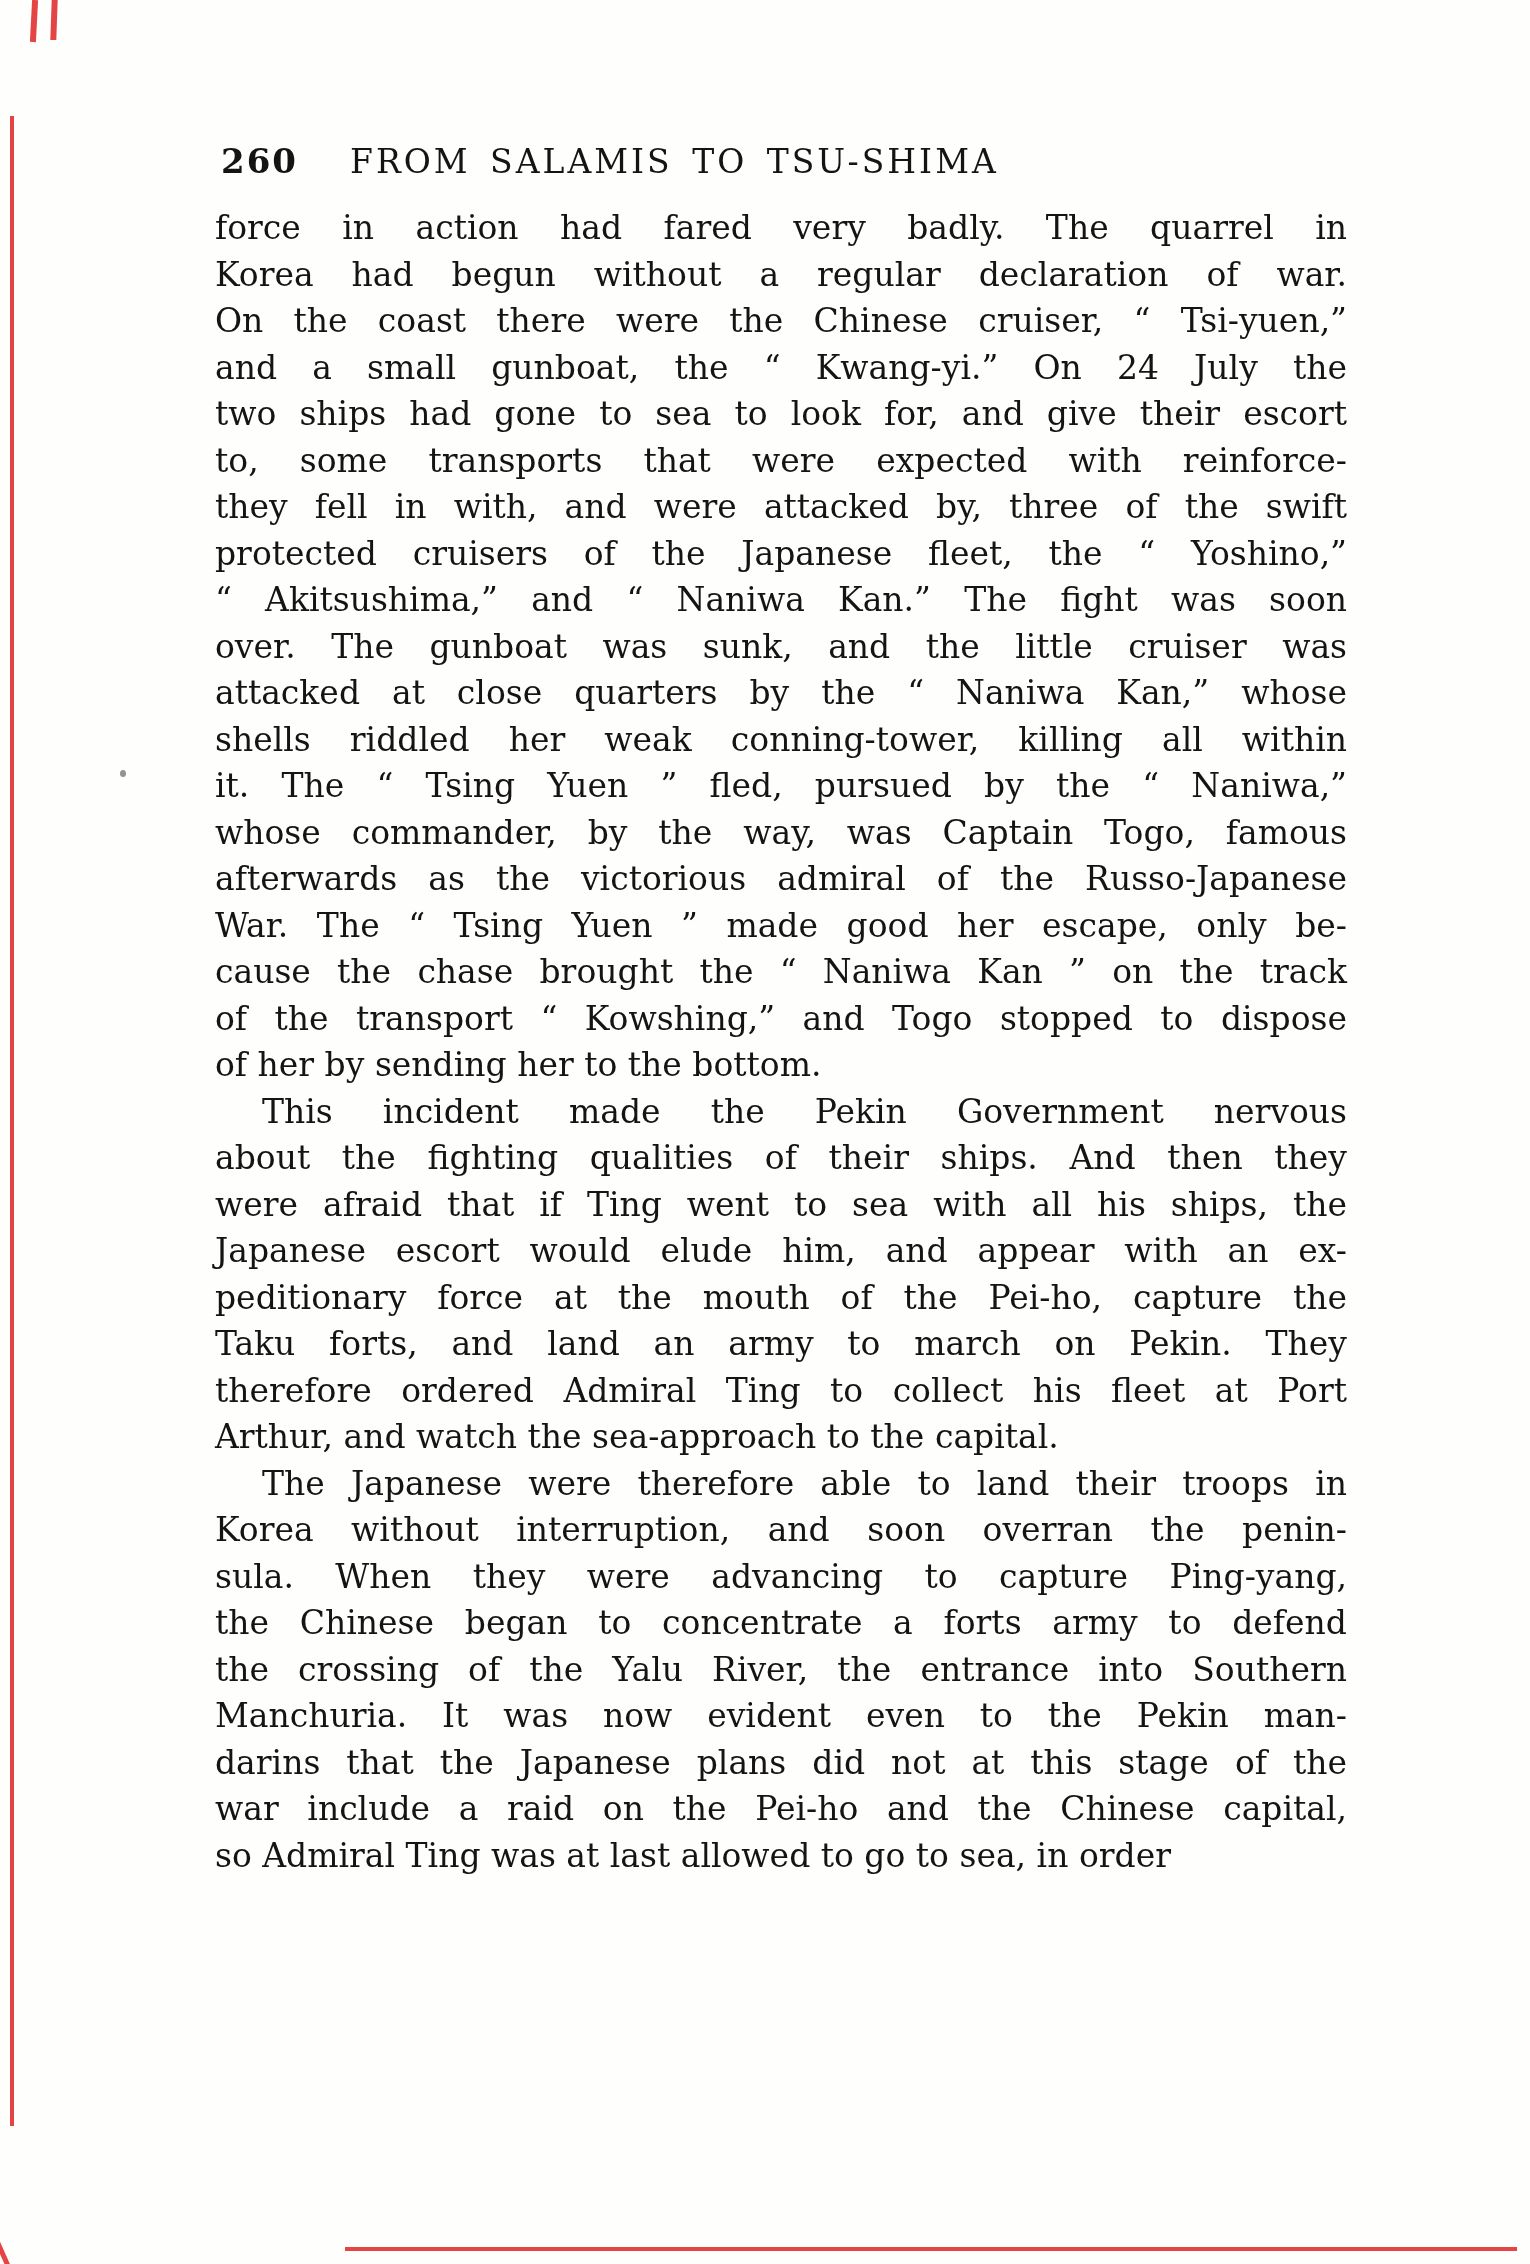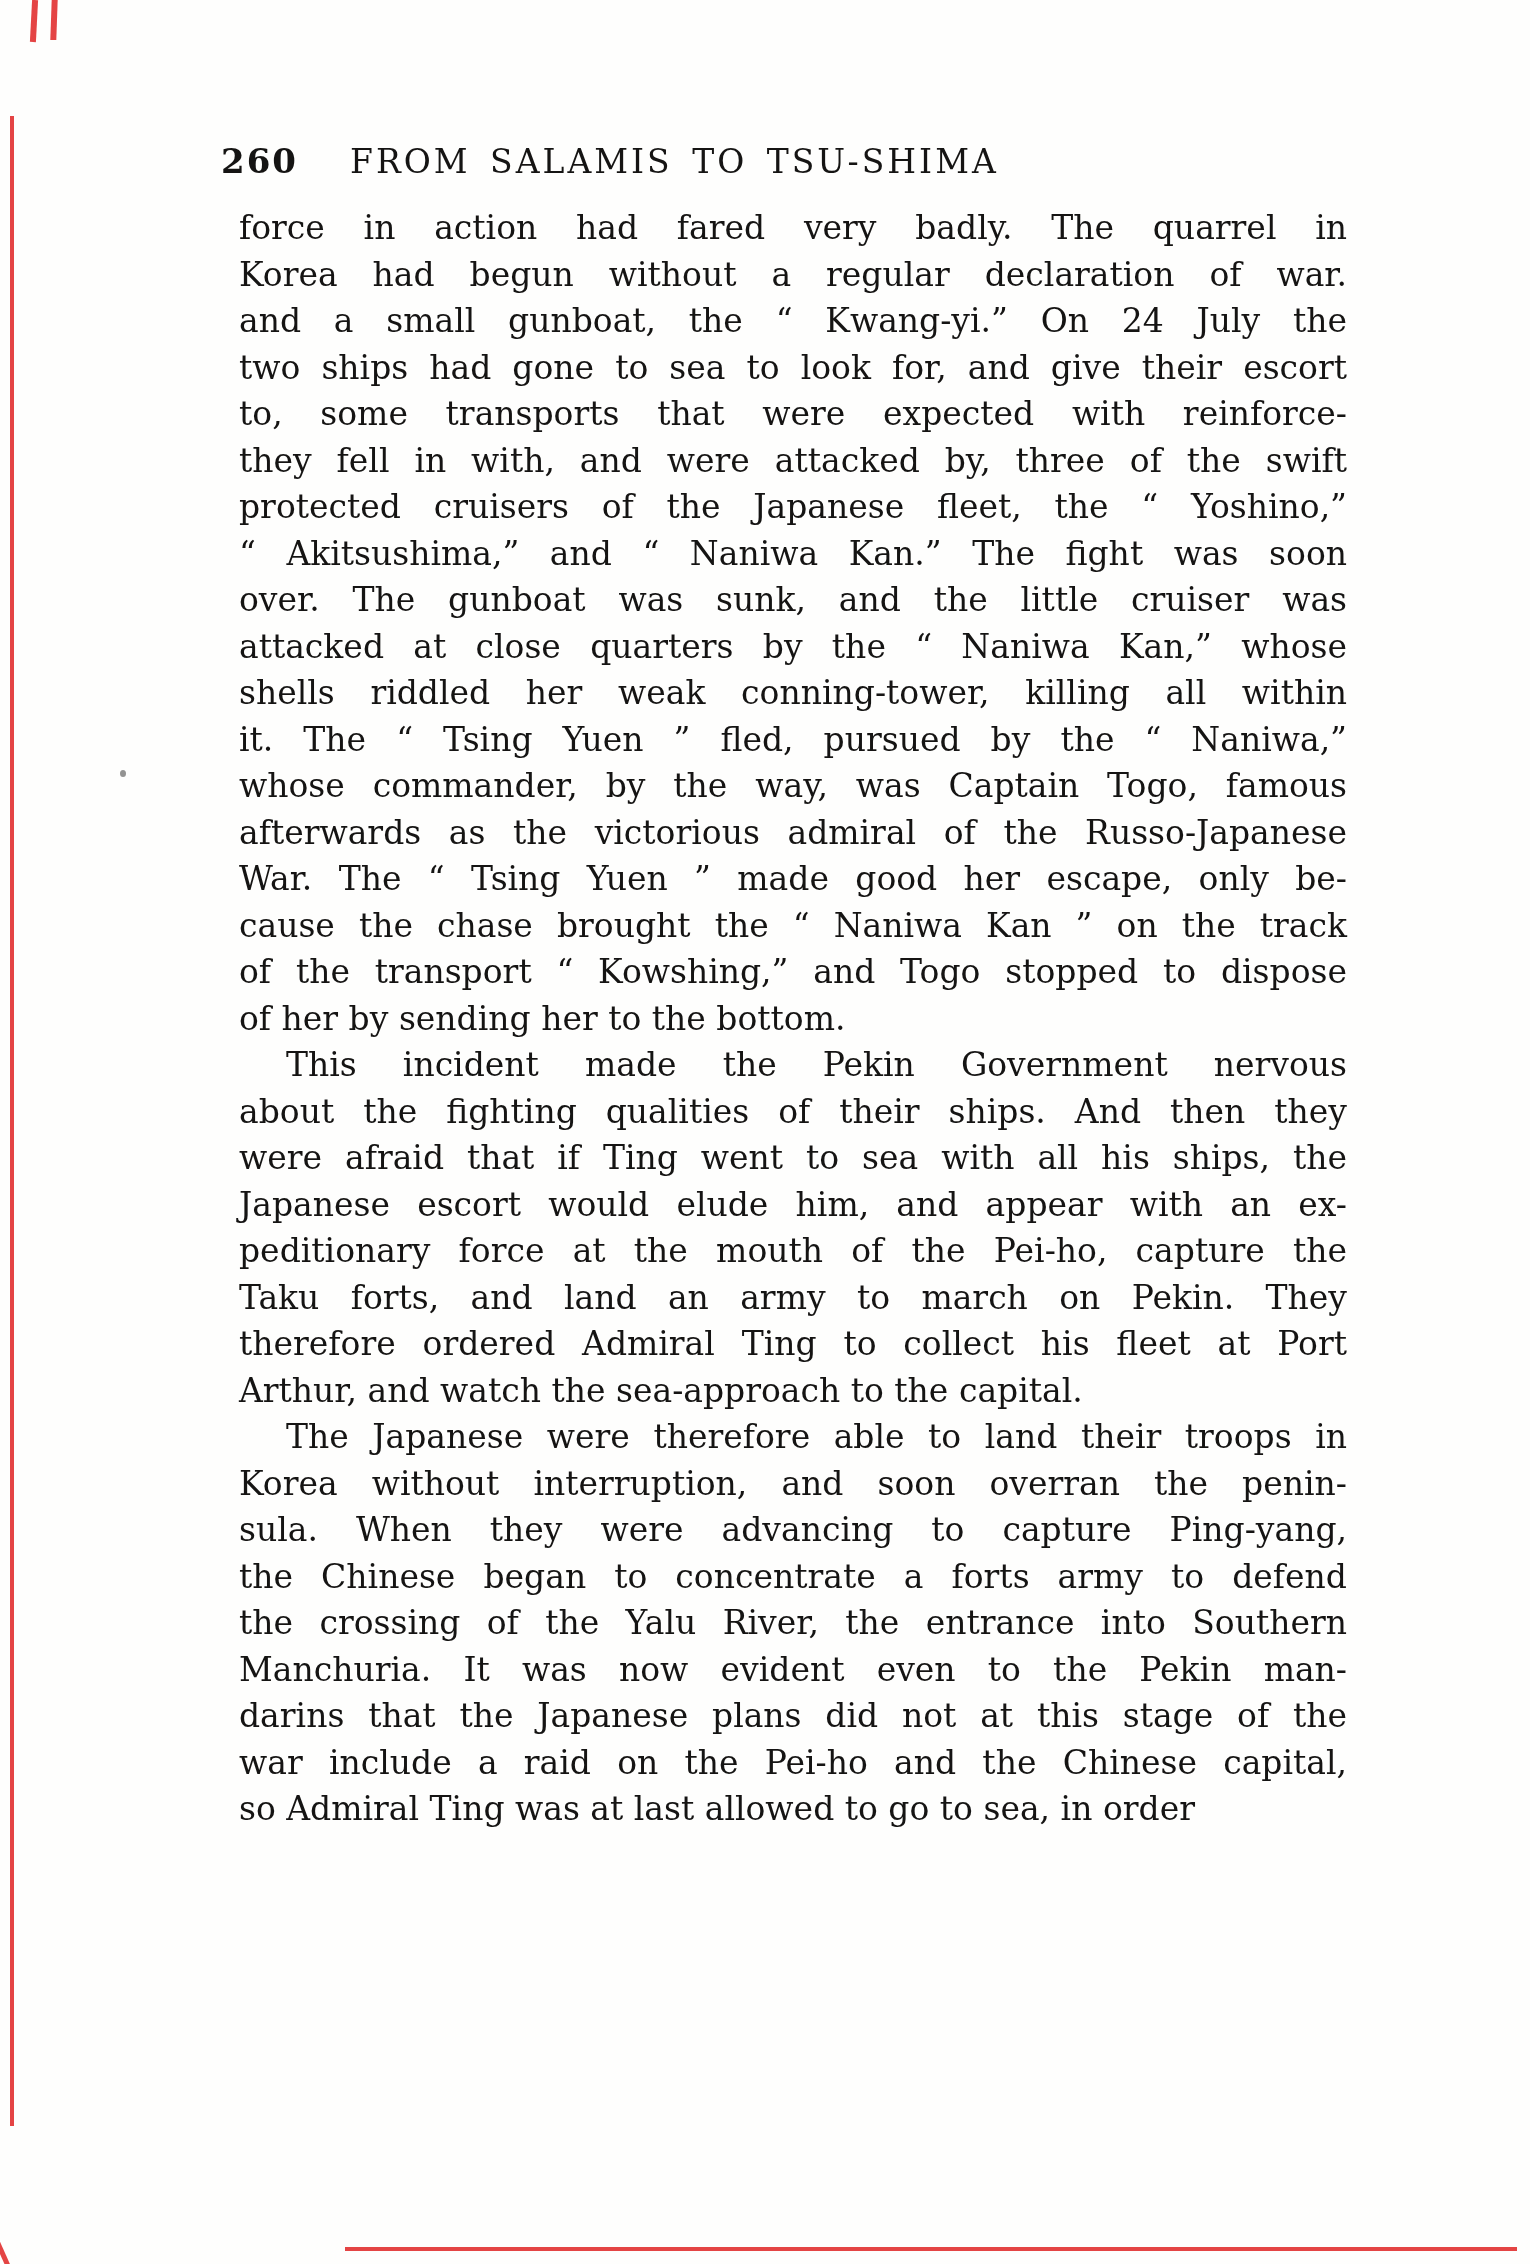--- a/index.html
+++ b/index.html
@@ -39,21 +39,20 @@
     width: 1132px;
     font-size: 33px;
     line-height: 46.5px;
     font-weight: 500;
   }
   .para { margin: 0; padding: 0; }
   .line {
     text-align: justify;
     text-align-last: justify;
     white-space: normal;
-    margin-left: 24px;
   }
   .line.last { text-align-last: left; }
   .line.indent { text-indent: 47px; }
   
   .scan-mark { position: absolute; background: #e23434; opacity: 0.92; }
   .mark-top-bar-1 { left: 31px; top: 0; width: 6px; height: 42px; transform: rotate(3deg); }
   .mark-top-bar-2 { left: 51px; top: 0; width: 6px; height: 40px; transform: rotate(2deg); }
   .mark-left-line { left: 10px; top: 116px; width: 4px; height: 2010px; }
   .mark-bottom-diag { left: 8px; top: 2190px; width: 5px; height: 82px; transform: rotate(-24deg); transform-origin: bottom left; }
   .mark-bottom-line { left: 345px; top: 2247px; width: 1172px; height: 4px; }
@@ -75,20 +74,21 @@
 
 <div class="page-header">
   <span class="page-number">260</span>
   <span class="book-title">FROM SALAMIS TO TSU-SHIMA</span>
 </div>
 
 <div class="body-text">
     <div class="para">
       <div class="line">force in action had fared very badly.  The quarrel in</div>
       <div class="line">Korea had begun without a regular declaration of war.</div>
+      <div class="line">On the coast there were the Chinese cruiser, “ Tsi-yuen,”</div>
       <div class="line">and a small gunboat, the “ Kwang-yi.”  On 24 July the</div>
       <div class="line">two ships had gone to sea to look for, and give their escort</div>
       <div class="line">to, some transports that were expected with reinforce-</div>
       <div class="line">they fell in with, and were attacked by, three of the swift</div>
       <div class="line">protected cruisers of the Japanese fleet, the “ Yoshino,”</div>
       <div class="line">“ Akitsushima,” and “ Naniwa Kan.”  The fight was soon</div>
       <div class="line">over.  The gunboat was sunk, and the little cruiser was</div>
       <div class="line">attacked at close quarters by the “ Naniwa Kan,” whose</div>
       <div class="line">shells riddled her weak conning-tower, killing all within</div>
       <div class="line">it.  The “ Tsing Yuen ” fled, pursued by the “ Naniwa,”</div>

